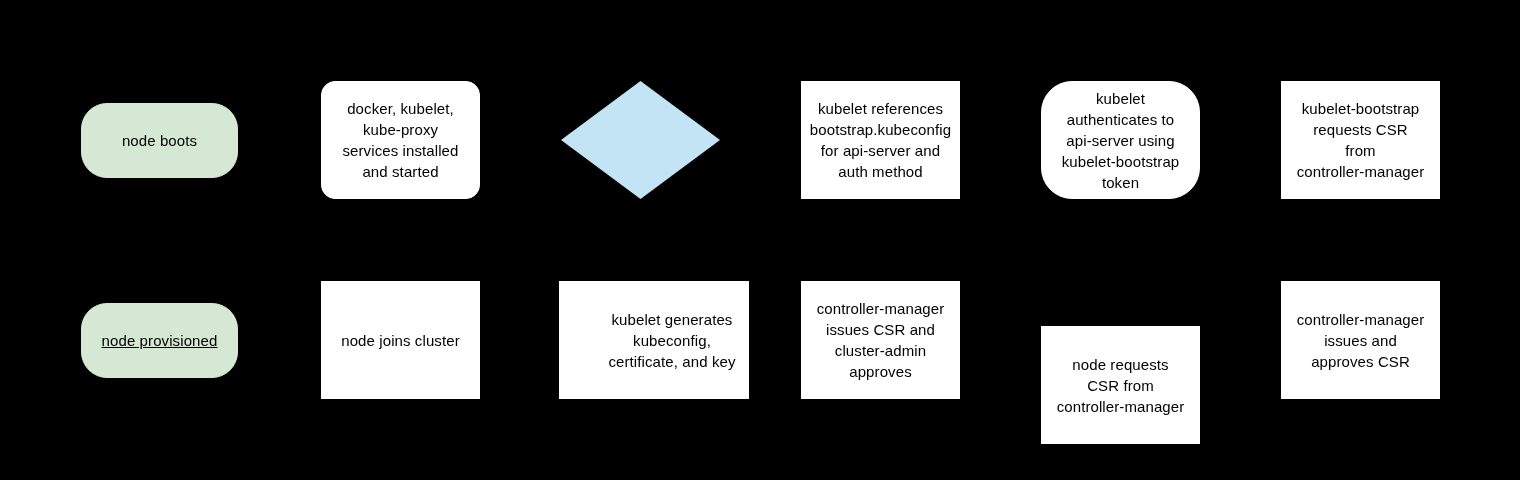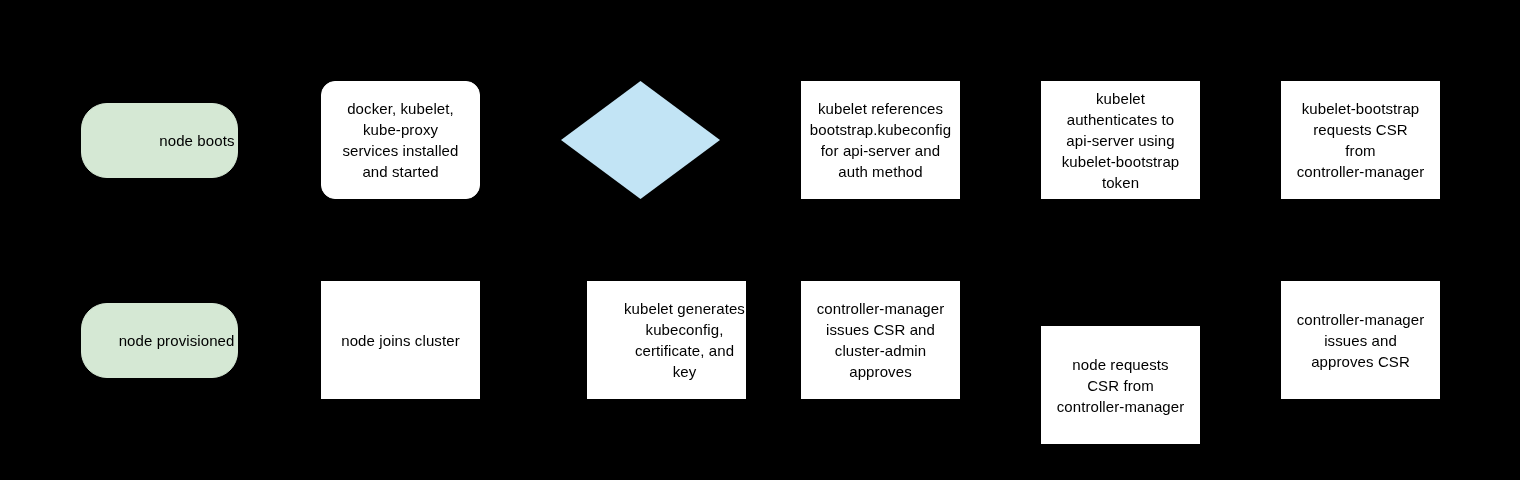--- a/index.html
+++ b/index.html
@@ -42,21 +42,20 @@
   }
   
   .pill {
     background: #d5e8d4;
     border: 1px solid #d5e8d4;
     border-radius: 26px;
   }
   .pill .label {
     width: 150px;
     white-space: pre-line;
-    text-align: right;
   }
   
   .diamond {
     background: transparent;
     border: none;
   }
   .diamond .shape {
     position: absolute;
     inset: 0;
     background: #c2e4f5;
@@ -89,44 +88,44 @@
     <span class="shape"></span>
   </div>
 
   <div class="node box clip" style="left:801px; top:81px; width:159px; height:118px;text-align:center;">
     <span class="label">kubelet references
 bootstrap.kubeconfig
 for api-server and
 auth method</span>
   </div>
 
-  <div class="node box" style="left:1041px; top:81px; width:159px; height:118px;">
+  <div class="node box" style="left:1041px; top:81px; width:159px; height:118px;border-radius:31px;">
     <span class="label">kubelet
 authenticates to
 api-server using
 kubelet-bootstrap
 token</span>
   </div>
 
   <div class="node box" style="left:1281px; top:81px; width:159px; height:118px;">
     <span class="label">kubelet-bootstrap
 requests CSR
 from
 controller-manager</span>
   </div>
 
-  <div class="node pill" style="left:81px; top:303px; width:157px; height:75px;">
+  <div class="node pill" style="left:81px; top:303px; width:157px; height:75px;text-decoration:underline;">
     <span class="label">node provisioned</span>
   </div>
 
   <div class="node box" style="left:321px; top:281px; width:159px; height:118px;">
     <span class="label">node joins cluster</span>
   </div>
 
-  <div class="node box" style="left:587px; top:281px; width:159px; height:118px;padding-left:36px;">
+  <div class="node box" style="left:559px; top:281px; width:190px; height:118px;padding-left:36px;">
     <span class="label">kubelet generates
 kubeconfig,
 certificate, and key</span>
   </div>
 
   <div class="node box" style="left:801px; top:281px; width:159px; height:118px;">
     <span class="label">controller-manager
 issues CSR and
 cluster-admin
 approves</span>

